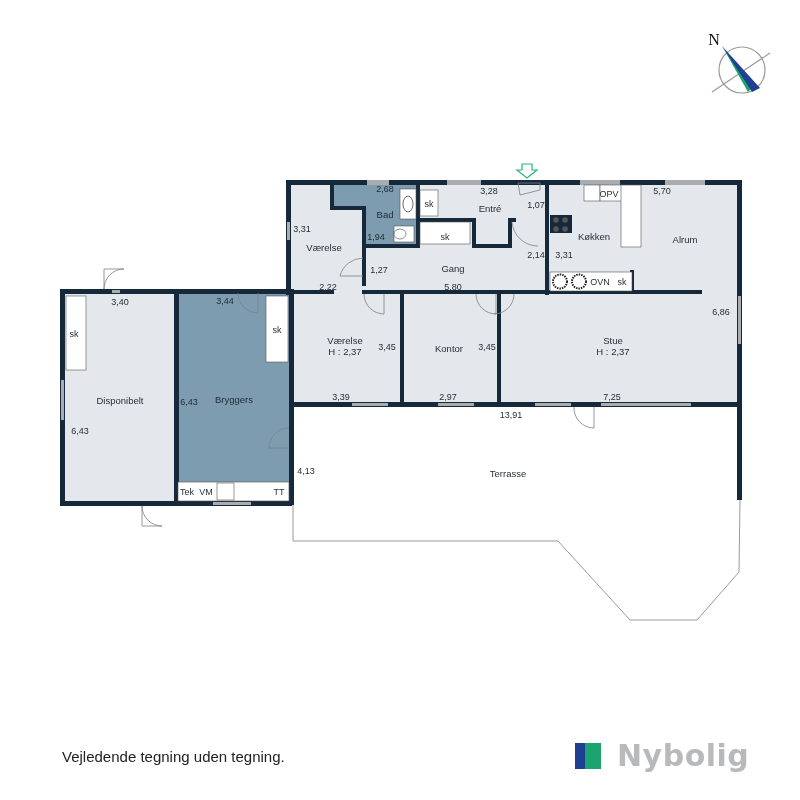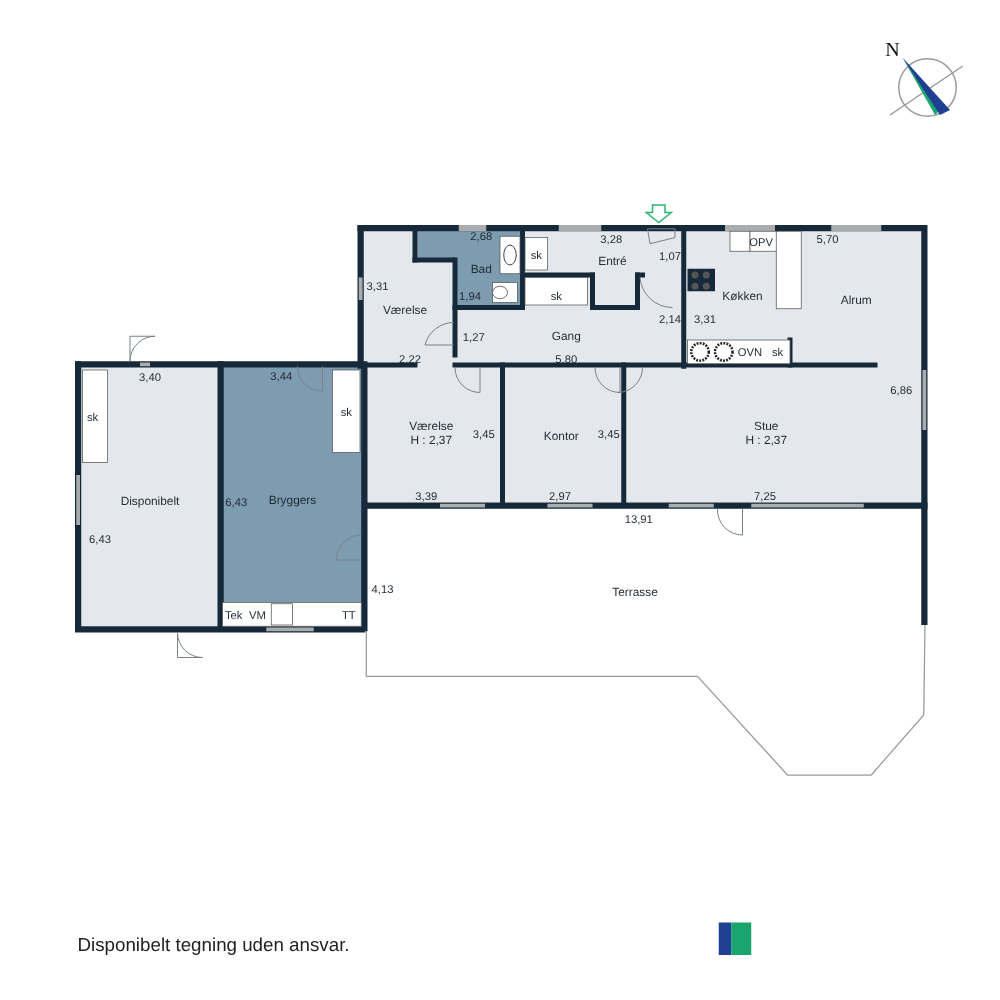--- a/index.html
+++ b/index.html
@@ -178,20 +178,21 @@
     <text class="lbl-s" x="600" y="285">OVN</text>
     <text class="lbl-s" x="622" y="285">sk</text>
     <text class="lbl-s" x="74" y="337">sk</text>
     <text class="lbl-s" x="277" y="333">sk</text>
     <text class="lbl-s" x="187" y="495">Tek</text>
     <text class="lbl-s" x="206" y="495">VM</text>
     <text class="lbl-s" x="279" y="495">TT</text>
   </g>
 </svg>
 
-<div class="footer">Disponibelt tegning uden ansvar.</div>
+<div class="footer">Vejledende tegning uden tegning.</div>
 
 <div class="brand">
   <div class="brand-sq">
       <div class="b"></div>
       <div class="g"></div>
     </div>
+  <div class="brand-name">Nybolig</div>
 </div>
 
 </body></html>

